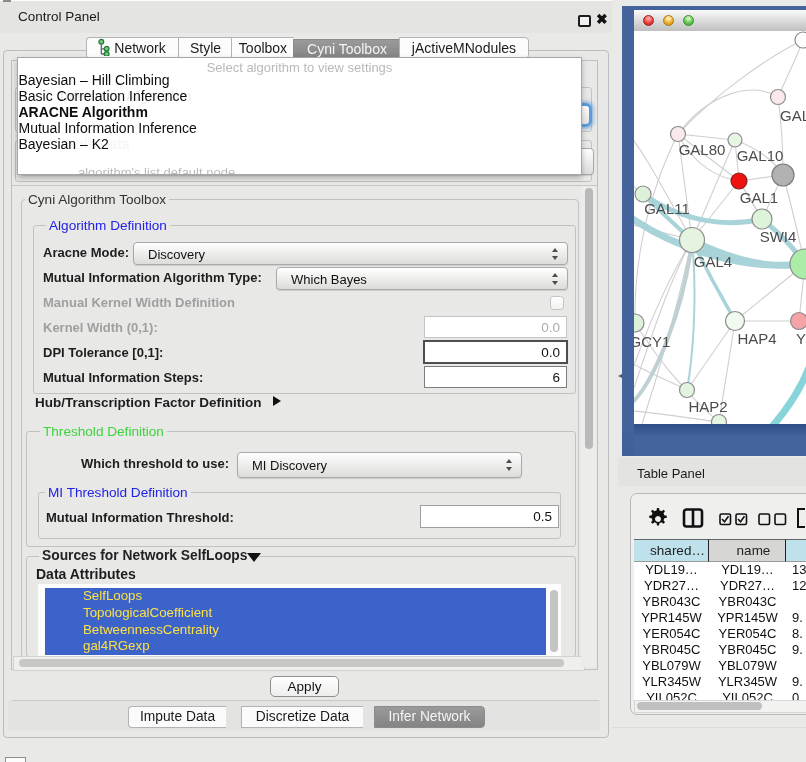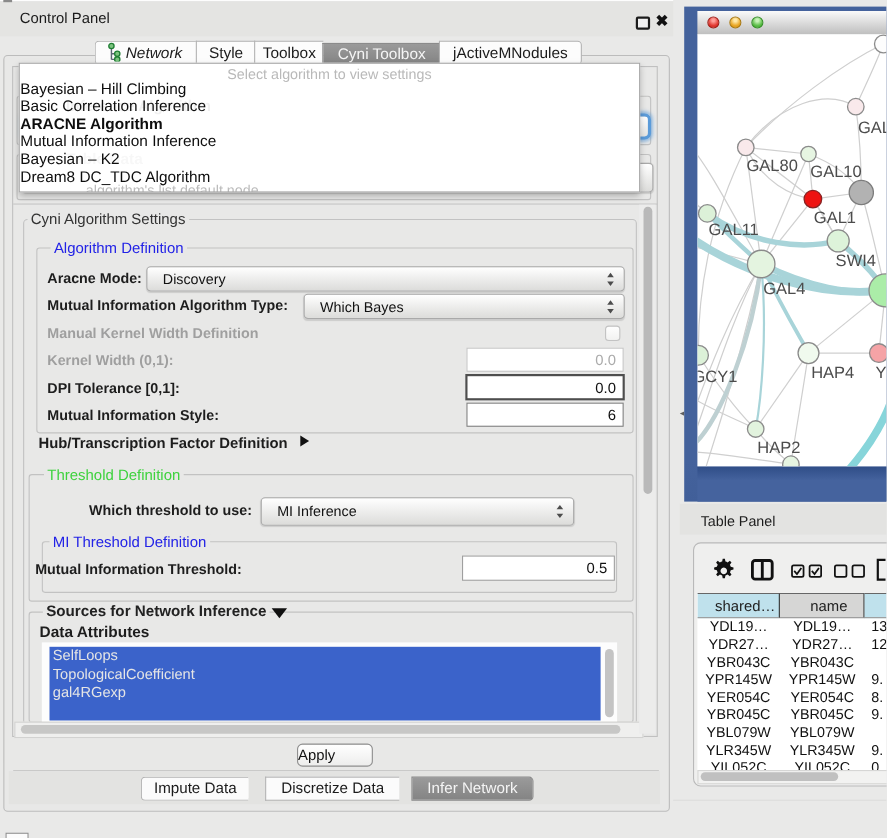--- a/index.html
+++ b/index.html
@@ -34,21 +34,21 @@
 .arr{position:absolute;right:8px;top:50%;width:7px;height:12px;transform:translateY(-50%);}
 .arr:before{content:"";position:absolute;left:0;top:0;border-left:3.5px solid transparent;border-right:3.5px solid transparent;border-bottom:4.5px solid #4c4c4c;}
 .arr:after{content:"";position:absolute;left:0;bottom:0;border-left:3.5px solid transparent;border-right:3.5px solid transparent;border-top:4.5px solid #4c4c4c;}
 .field{background:#fff;font-size:13.5px;color:#111;text-align:right;padding-right:6px;box-sizing:border-box;}
 
 #popup{left:17px;top:57px;width:563px;height:116px;background:#fff;border:1px solid #a6a6a6;box-shadow:0 3px 6px rgba(0,0,0,0.25);z-index:50;overflow:hidden;}
 #popup .hint{position:absolute;left:0;width:100%;top:2px;text-align:center;color:#b9b9b9;font-size:13px;}
 #popup .it{position:absolute;left:0.5px;font-size:14px;color:#0d0d0d;white-space:nowrap;text-align:right;}
 
 #attrlist{left:45px;top:588px;width:501px;height:67px;background:#3b63ca;}
-#attrlist div{font-size:13.3px;color:#e5e5e5;padding-left:3px;line-height:16.8px;}
+#attrlist div{font-size:13.3px;color:#fde047;padding-left:3px;line-height:16.8px;margin-left:35px;}
 
 .sbtrack{background:#f2f2f1;border:1px solid #d6d6d5;}
 .sbthumb{background:#b1b1b1;border-radius:5.5px;}
 
 #netwin{left:622px;top:6px;width:184px;height:450px;background:linear-gradient(#44629c 0 92%,#415f99);}
 #titlebar{left:12px;top:4px;width:172px;height:21px;background:linear-gradient(#fafafa,#d9d9d9 55%,#bfbfbf);border-bottom:1px solid #8f8f8f;}
 .tl{top:9px;width:11px;height:11px;border-radius:50%;}
 #canvas{left:12px;top:25px;width:172px;height:393px;background:#fff;overflow:hidden;}
 
 #tp-header{left:618px;top:458px;width:188px;height:28px;background:#e3e3e1;}
@@ -59,21 +59,21 @@
 
 <div class="abs" id="cp-header"></div>
 <div class="abs" style="left:3px;top:0;width:8px;height:2px;background:#8a8a8a;"></div>
 <div class="abs" id="cp-title">Control Panel</div>
 <div class="abs" id="float-ic"></div>
 <div class="abs" id="close-ic">✖</div>
 
 <div class="abs" id="tabpane"></div>
 <div class="abs" id="scrollpane"></div>
 
-<div class="abs tab first" style="left:86px;width:92px;"><span style="margin-left:14px;font-style:italic;">Network</span></div>
+<div class="abs tab first" style="left:86px;width:92px;"><span style="margin-left:14px;">Network</span></div>
 <div class="abs tab" style="left:178px;width:53px;">Style</div>
 <div class="abs tab" style="left:231px;width:62px;">Toolbox</div>
 <div class="abs tab dark" style="left:293px;width:106px;top:39px;height:18px;line-height:18px;">Cyni Toolbox</div>
 <div class="abs tab last" style="left:399px;width:128px;">jActiveMNodules</div>
 <svg class="abs" style="left:95px;top:38px;" width="16" height="18" viewBox="0 0 16 18">
  <path d="M 6.3,5.5 L 6.3,16 M 6.3,10.8 L 9.2,10.8 M 6.3,16 L 9.2,16" stroke="#5b6573" stroke-width="1.3" fill="none"></path>
  <circle cx="6.3" cy="3.8" r="2.4" fill="#7cc47f" stroke="#1e7d33" stroke-width="1.2"></circle>
  <circle cx="11.6" cy="10.8" r="2.4" fill="#7cc47f" stroke="#1e7d33" stroke-width="1.2"></circle>
  <circle cx="11.6" cy="16" r="2.4" fill="#7cc47f" stroke="#1e7d33" stroke-width="1.2"></circle>
 </svg>
@@ -81,21 +81,21 @@
 <div class="abs gbox" style="left:15px;top:87px;width:575px;height:43px;"></div>
 <div class="abs" style="left:20px;top:103px;width:566px;height:18px;border-radius:6px;border:3px solid #5b9bd9;background:linear-gradient(#ffffff,#e4e4e2);box-shadow:0 0 3px 1.5px rgba(91,155,217,0.55);"></div>
 <div class="abs gbox" style="left:15px;top:140px;width:575px;height:40px;"></div>
 <div class="abs combo" style="left:20px;top:148px;width:572px;height:25px;">
     <span class="ct" style="color:#9b9b9b;">algorithm's list default node</span>
   </div>
 
 <div class="abs" style="left:12px;top:185px;width:586px;height:1px;background:#c6c6c5;"></div>
 
 <div class="abs gbox" style="left:21px;top:199px;width:556px;height:458px;border-radius:4px;"></div>
-<div class="abs glabel" style="left:25px;top:193px;color:#333;">Cyni Algorithm Settings</div>
+<div class="abs glabel" style="left:25px;top:193px;color:#333;">Cyni Algorithm Toolbox</div>
 
 <div class="abs gbox" style="left:33px;top:225px;width:541px;height:167px;"></div>
 <div class="abs glabel" style="left:46px;top:219px;color:#2222e6;">Algorithm Definition</div>
 
 <div class="abs lbl" style="left:43px;top:245px;">Aracne Mode:</div>
 <div class="abs combo" style="left:133px;top:242px;width:433px;height:21px;">
     <span class="ct">Discovery</span>
     <span class="arr"></span>
   </div>
 
@@ -107,77 +107,77 @@
 
 <div class="abs lbl dis" style="left:43px;top:295px;">Manual Kernel Width Definition</div>
 <div class="abs" style="left:550px;top:296px;width:12px;height:12px;border:1.5px solid #c3c3c3;border-radius:3.5px;background:linear-gradient(#fefefe,#f2f2f1);"></div>
 
 <div class="abs lbl dis" style="left:43px;top:320px;">Kernel Width (0,1):</div>
 <div class="abs field" style="left:424px;top:316px;width:143px;height:22px;border:1px solid #c4c4c4;color:#ababab;line-height:21px;">0.0</div>
 
 <div class="abs lbl" style="left:43px;top:345px;">DPI Tolerance [0,1]:</div>
 <div class="abs field" style="left:423px;top:340px;width:145px;height:24px;border:2px solid #4e4e4e;line-height:21px;">0.0</div>
 
-<div class="abs lbl" style="left:43px;top:370px;">Mutual Information Style:</div>
+<div class="abs lbl" style="left:43px;top:370px;">Mutual Information Steps:</div>
 <div class="abs field" style="left:424px;top:366px;width:143px;height:22px;border:1px solid #7e7e7e;line-height:21px;">6</div>
 
 <div class="abs" style="left:35px;top:395px;font-size:13.5px;font-weight:bold;color:#1d1d1d;">Hub/Transcription Factor Definition</div>
 <div class="abs" style="left:273px;top:396px;width:0;height:0;border-top:5.5px solid transparent;border-bottom:5.5px solid transparent;border-left:8px solid #111;"></div>
 
 <div class="abs gbox" style="left:26px;top:431px;width:548px;height:114px;"></div>
 <div class="abs glabel" style="left:40px;top:425px;color:#3ed23e;">Threshold Definition</div>
 
 <div class="abs lbl" style="left:81px;top:456px;">Which threshold to use:</div>
 <div class="abs combo" style="left:237px;top:452px;width:283px;height:24px;">
-    <span class="ct">MI Inference</span>
+    <span class="ct">MI Discovery</span>
     <span class="arr"></span>
   </div>
 
 <div class="abs gbox" style="left:38px;top:492px;width:521px;height:45px;"></div>
 <div class="abs glabel" style="left:45px;top:486px;color:#2222e6;">MI Threshold Definition</div>
-<div class="abs lbl" style="left:32px;top:510px;">Mutual Information Threshold:</div>
+<div class="abs lbl" style="left:46px;top:510px;">Mutual Information Threshold:</div>
 <div class="abs field" style="left:420px;top:505px;width:139px;height:23px;border:1px solid #9f9f9f;line-height:22px;">0.5</div>
 
 <div class="abs gbox" style="left:26px;top:556px;width:548px;height:99px;"></div>
-<div class="abs glabel" style="left:39px;top:549px;color:#222;font-weight:bold;font-size:13.8px;">Sources for Network Inference</div>
+<div class="abs glabel" style="left:39px;top:549px;color:#222;font-weight:bold;font-size:13.8px;">Sources for Network SelfLoops</div>
 <div class="abs" style="left:247px;top:553px;width:0;height:0;border-left:7px solid transparent;border-right:7px solid transparent;border-top:9px solid #111;"></div>
 <div class="abs lbl" style="left:36px;top:566px;font-size:14px;">Data Attributes</div>
 <div class="abs" style="left:38px;top:584px;width:523px;height:73px;background:#fdfdfd;"></div>
 <div class="abs" style="left:550px;top:590px;width:8px;height:62px;border-radius:4px;background:#c4c4c4;"></div>
 <div class="abs" id="attrlist">
 <div>SelfLoops</div>
 <div>TopologicalCoefficient</div>
+<div>BetweennessCentrality</div>
 <div>gal4RGexp</div>
 </div>
 <div class="abs sbtrack" style="left:13px;top:656px;width:570px;height:13px;background:#efefee;border:1px solid #d2d2d1;"></div>
 <div class="abs sbthumb" style="left:19px;top:659px;width:545px;height:8px;background:#c7c7c6;"></div>
 
 <div class="abs" style="left:581px;top:186px;width:15px;height:481px;background:#ececeb;"></div>
 <div class="abs sbthumb" style="left:585px;top:188px;width:7.5px;height:261px;background:#b9b9b9;"></div>
 
-<div class="abs" style="left:270px;top:676px;width:67px;height:19px;border:1px solid #8f8f8f;border-radius:5px;background:linear-gradient(#ffffff,#ededec);font-size:13.5px;color:#111;line-height:19px;">Apply</div>
+<div class="abs" style="left:270px;top:676px;width:67px;height:19px;border:1px solid #8f8f8f;border-radius:5px;background:linear-gradient(#ffffff,#ededec);font-size:13.5px;color:#111;text-align:center;line-height:19px;">Apply</div>
 <div class="abs" style="left:12px;top:700px;width:587px;height:1px;background:#c9c9c8;"></div>
 
 <div class="abs" style="left:8px;top:701px;width:592px;height:30px;background:#e3e3e1;"></div>
 
 <div class="abs btab first" style="left:128px;width:97px;">Impute Data</div>
 <div class="abs btab" style="left:241px;width:121px;">Discretize Data</div>
 <div class="abs btab dark last" style="left:362px;width:109px;margin-left:12px;">Infer Network</div>
 
 <div class="abs" id="popup">
  <div class="hint">Select algorithm to view settings</div>
  <div style="position:absolute;left:42px;top:30px;font-size:14px;color:rgba(40,40,40,0.07);font-weight:bold;">Inference Algorithm</div>
  <div style="position:absolute;left:42px;top:78px;font-size:14px;color:rgba(40,40,40,0.035);font-weight:bold;">Table Data</div>
  <div style="position:absolute;left:60px;top:107px;font-size:13px;color:rgba(40,40,40,0.32);">algorithm's list default node</div>
  <div class="it" style="top:14px;">Bayesian – Hill Climbing</div>
  <div class="it" style="top:30px;">Basic Correlation Inference</div>
  <div class="it" style="top:46px;font-weight:bold;">ARACNE Algorithm</div>
  <div class="it" style="top:62px;">Mutual Information Inference</div>
  <div class="it" style="top:78px;">Bayesian – K2</div>
- <div class="it" style="top:94px;">Dream8 DC_TDC Algorithm</div>
 </div>
 
 <div class="abs" style="left:612px;top:727px;width:194px;height:1px;background:#dcdcdb;"></div>
 
 <div class="abs" style="left:5px;top:757px;width:19px;height:10px;border:1.5px solid #8f8f8f;background:#fcfcfc;"></div>
 
 <div class="abs" style="left:617.5px;top:373.5px;width:0;height:0;border-top:2.5px solid transparent;border-bottom:2.5px solid transparent;border-right:4px solid #5f5f5f;"></div>
 
 <div class="abs" id="netwin">
  <div class="abs" id="titlebar"></div>

